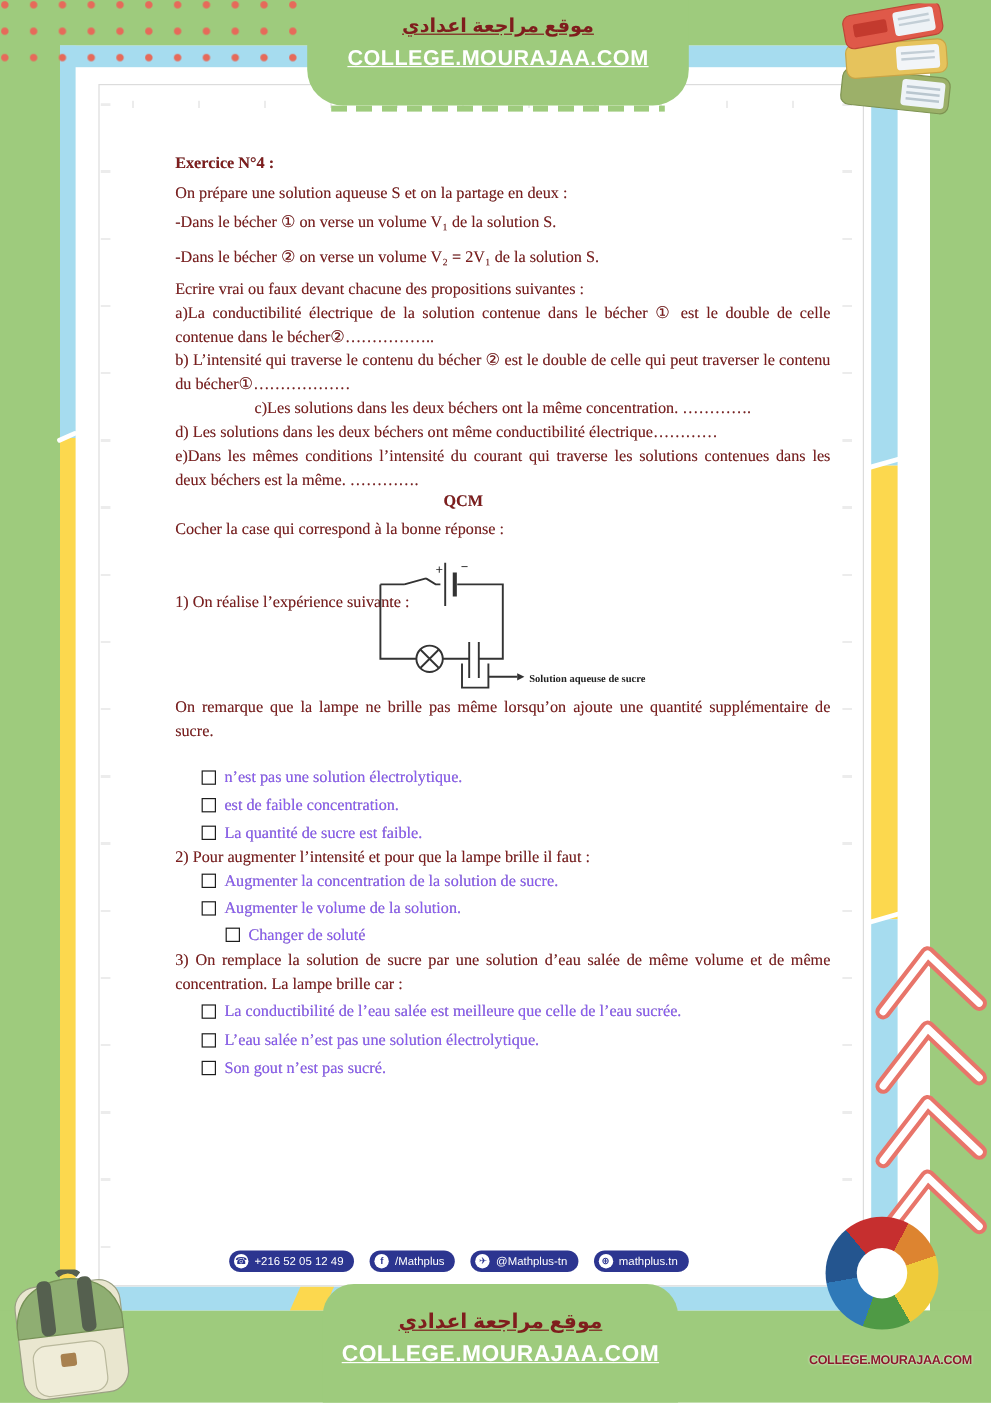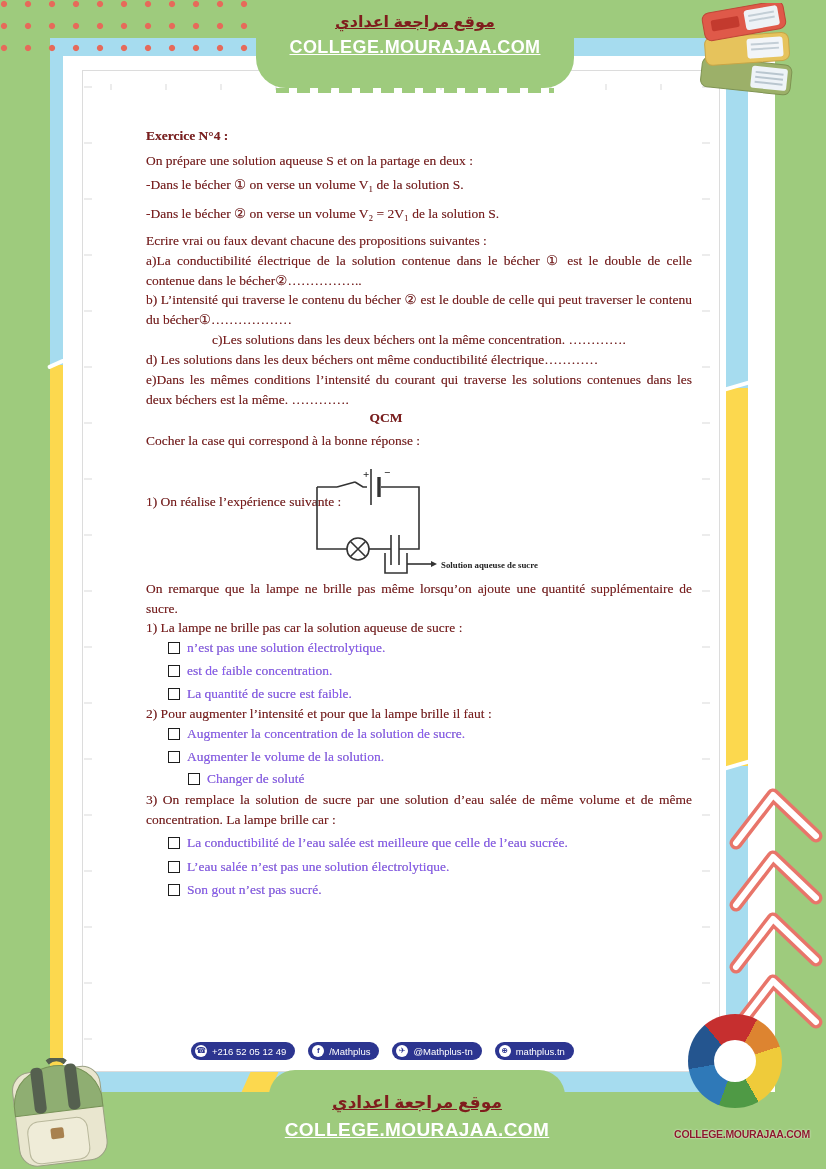--- a/index.html
+++ b/index.html
@@ -138,21 +138,20 @@
         <path d="M106,103 H130"></path>
       </g>
       <path d="M130,100 L136,103 L130,106 Z" fill="#333"></path>
       <text x="62" y="17" font-size="11" font-weight="bold" fill="#222">+</text>
       <text x="83" y="15" font-size="11" font-weight="bold" fill="#222">−</text>
       <text x="140" y="107" font-size="8.8" font-weight="bold" fill="#222" font-family="Liberation Serif, DejaVu Serif, serif">Solution aqueuse de sucre</text>
     </svg>
 
     <p class="just" style="top:508px;">On remarque que la lampe ne brille pas même lorsqu’on ajoute une quantité supplémentaire de sucre.</p>
 
-    <p style="top:547px;">1) La lampe ne brille pas car la solution aqueuse de sucre :</p>
     <div class="opt" style="top:569px;">
       <span class="cb"></span>
       <span>n’est pas une solution électrolytique.</span>
     </div>
     <div class="opt" style="top:592px;">
       <span class="cb"></span>
       <span>est de faible concentration.</span>
     </div>
     <div class="opt" style="top:615px;">
       <span class="cb"></span>

